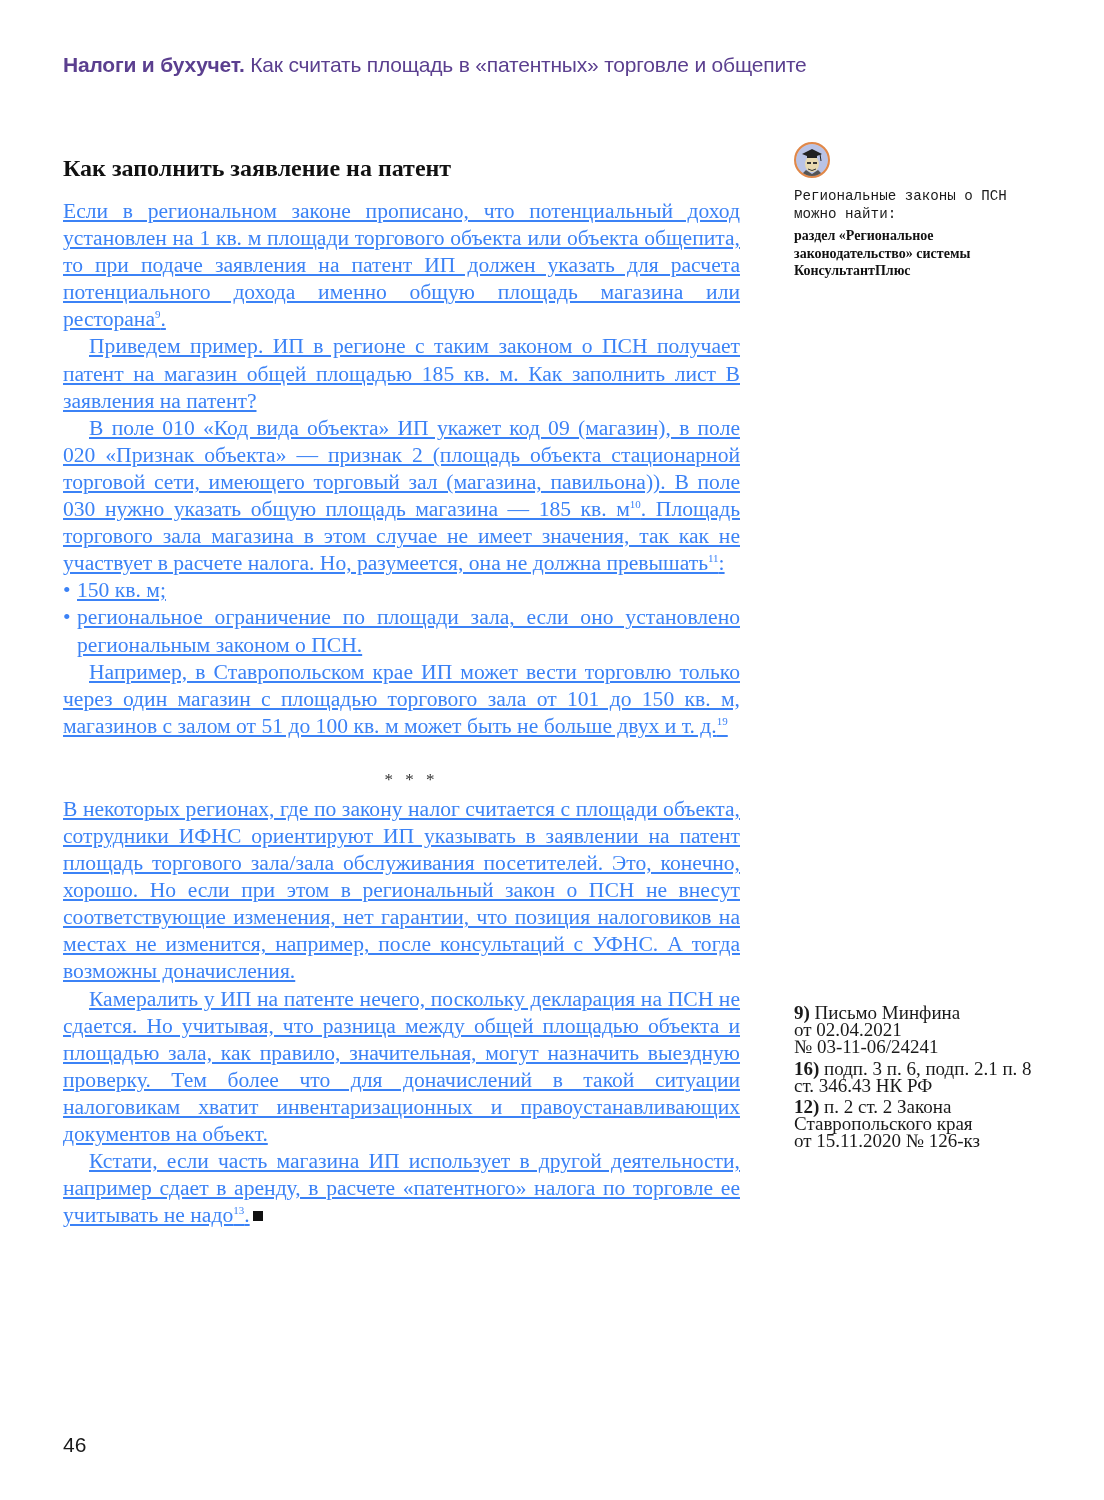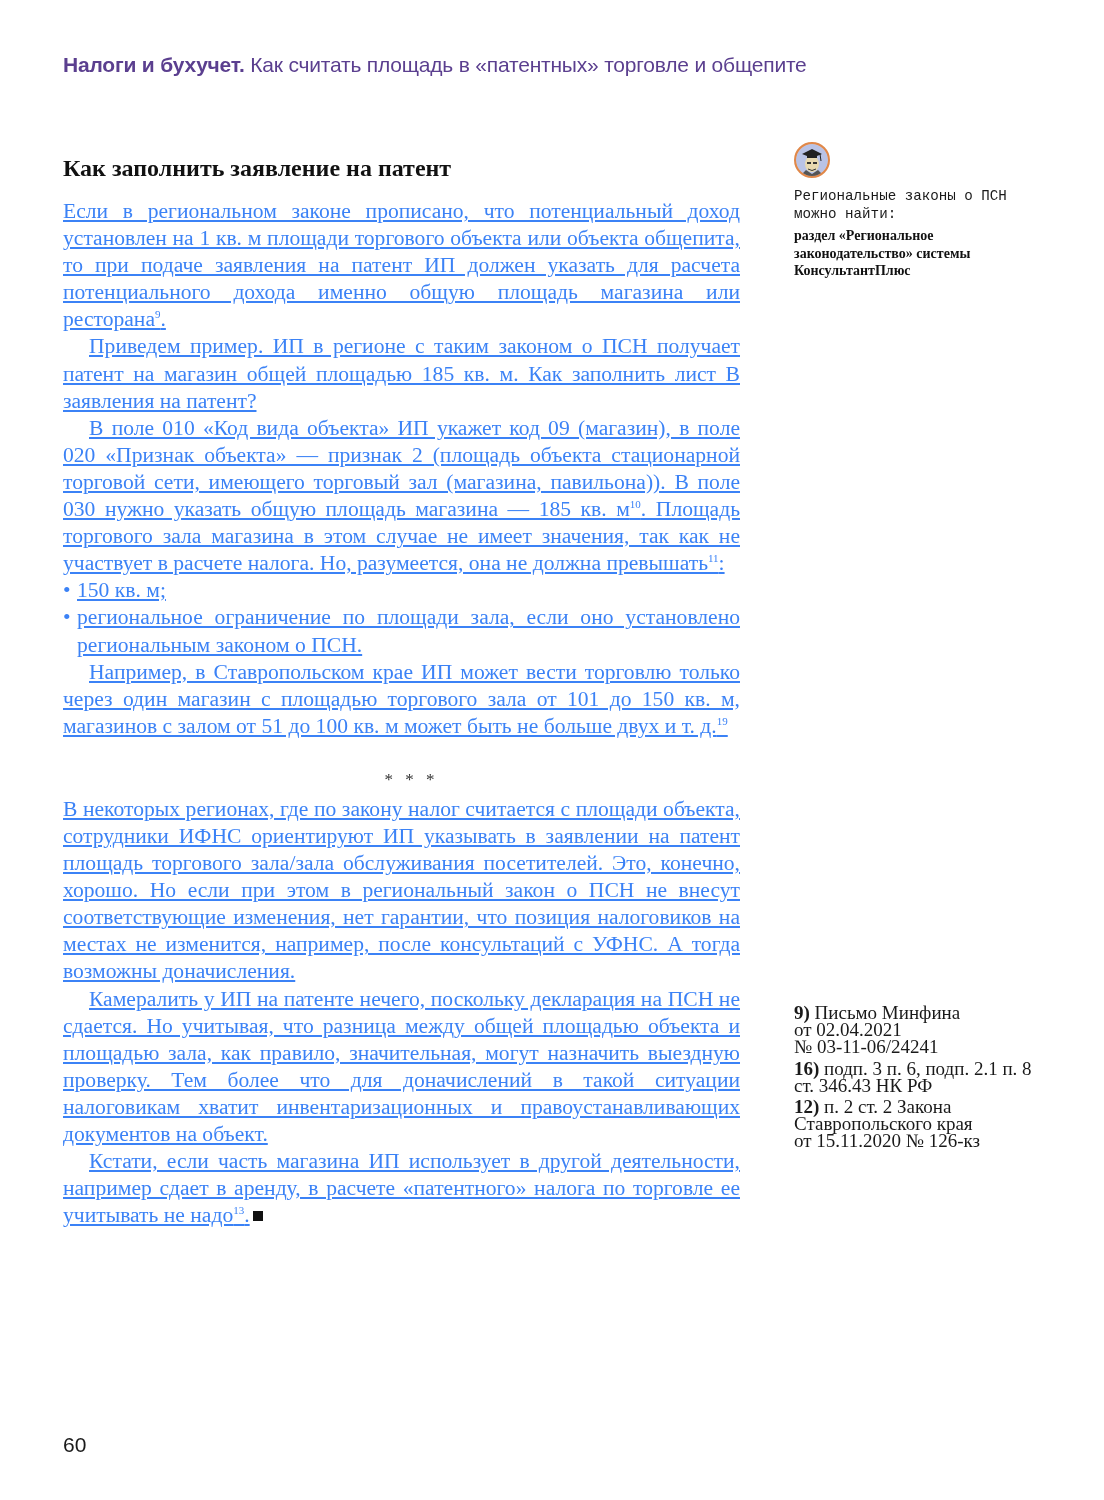--- a/index.html
+++ b/index.html
@@ -195,13 +195,13 @@
   <div class="footnote"><span class="fn-num">9)</span> <span>Письмо Минфина
 от 02.04.2021
 № 03-11-06/24241</span></div>
   <div class="footnote"><span class="fn-num">16)</span> <span>подп. 3 п. 6, подп. 2.1 п. 8
 ст. 346.43 НК РФ</span></div>
   <div class="footnote"><span class="fn-num">12)</span> <span>п. 2 ст. 2 Закона
 Ставропольского края
 от 15.11.2020 № 126-кз</span></div>
 </div>
 
-<div class="page-number">60</div>
+<div class="page-number">46</div>
 
 </body></html>

